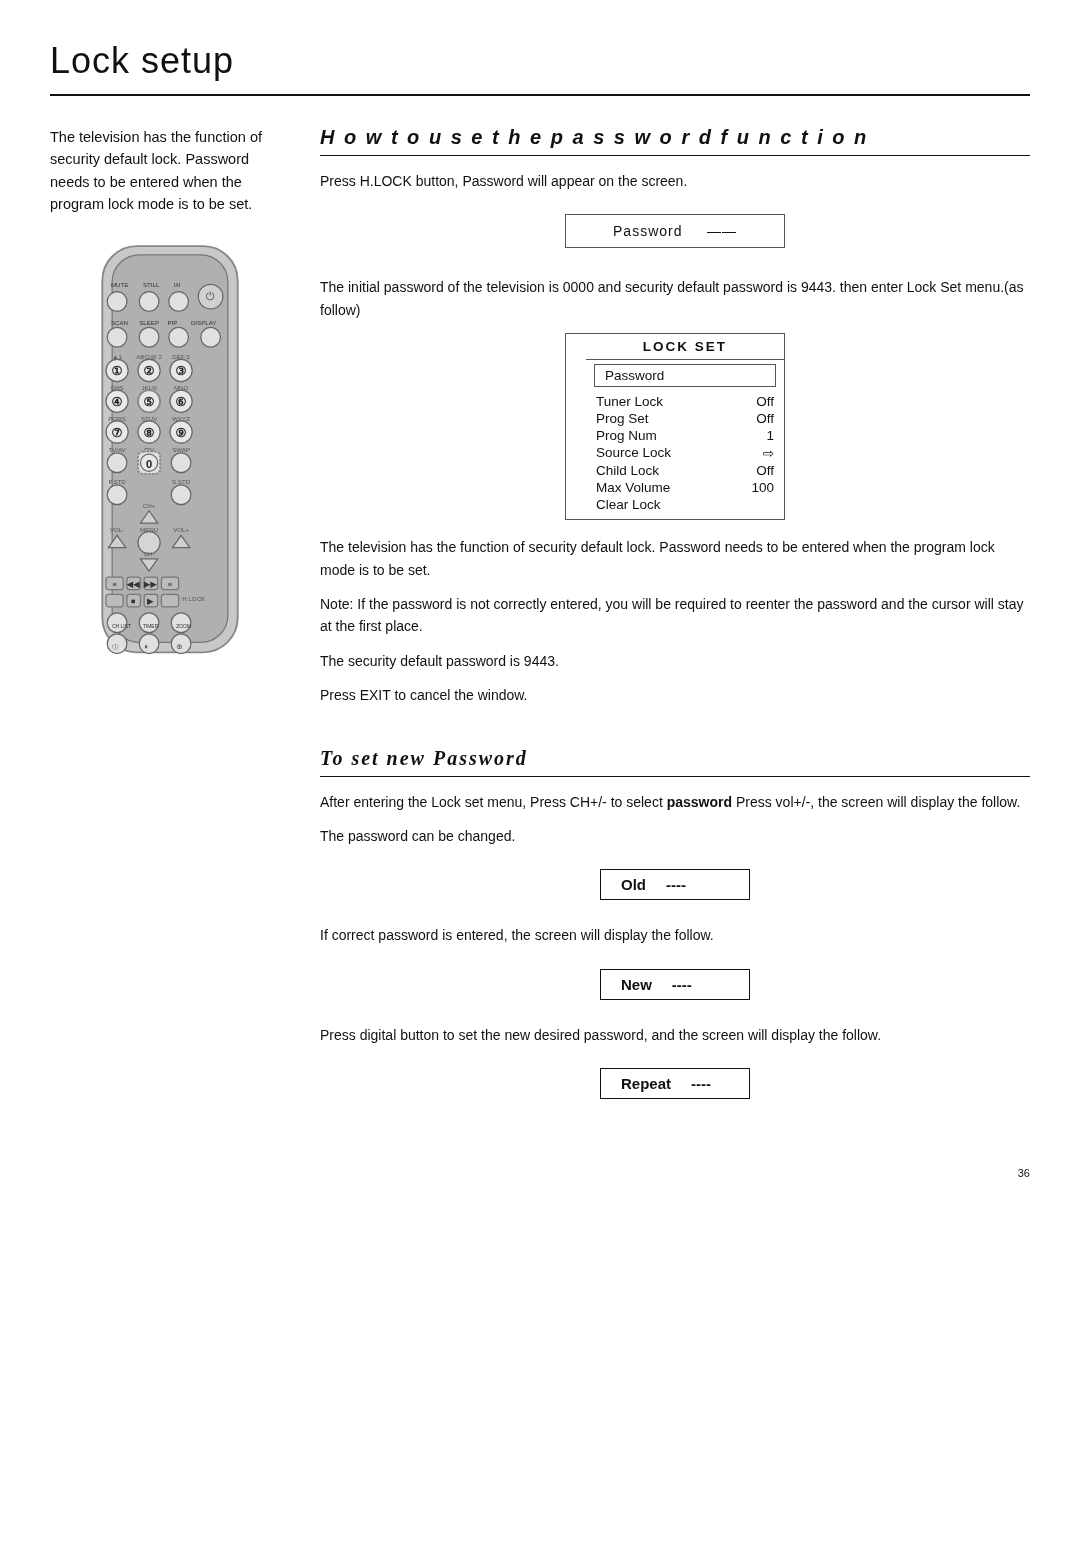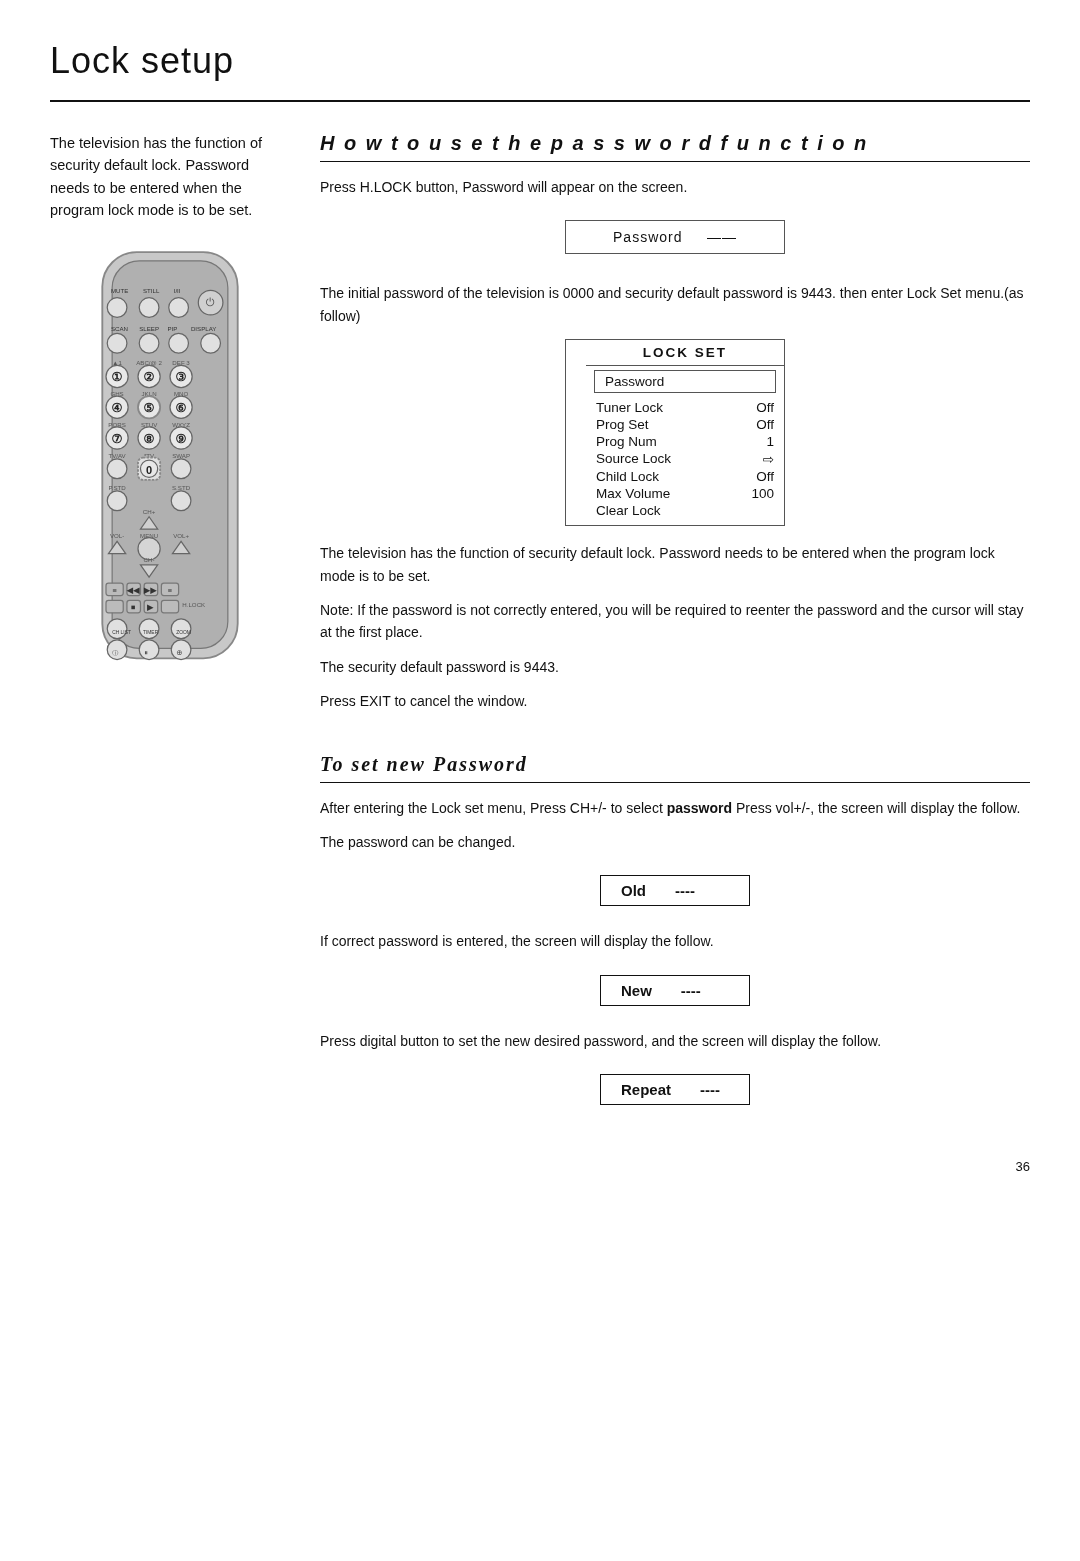--- a/index.html
+++ b/index.html
@@ -13,21 +13,21 @@
       min-height: 1561px;
       padding: 40px 50px 40px 50px;
     }
 
     
     .page-title {
       font-size: 36px;
       font-weight: normal;
       letter-spacing: 1px;
       border-bottom: 2px solid #111;
-      padding-bottom: 18px;
+      padding-bottom: 12px;
       margin-bottom: 30px;
     }
 
     
     .main-layout {
       display: flex;
       gap: 30px;
     }
 
     .left-col {
@@ -176,35 +176,35 @@
 
     
     .inline-display {
       border: 1.5px solid #111;
       display: inline-flex;
       align-items: center;
       padding: 6px 20px;
       font-weight: bold;
       font-size: 15px;
       min-width: 150px;
-      gap: 29px;
+      gap: 20px;
       margin: 10px 0;
     }
 
     .inline-display-center {
       display: flex;
       justify-content: center;
       margin: 10px 0 14px 0;
     }
 
     
     .page-number {
       text-align: right;
-      margin-top: 30px;
-      font-size: 13px;
+      margin-top: 44px;
+      font-size: 11px;
     }
 
     .bold-word {
       font-weight: bold;
     }
   </style>
 </head>
 <body>
 
 <div class="page-title">Lock setup</div>

